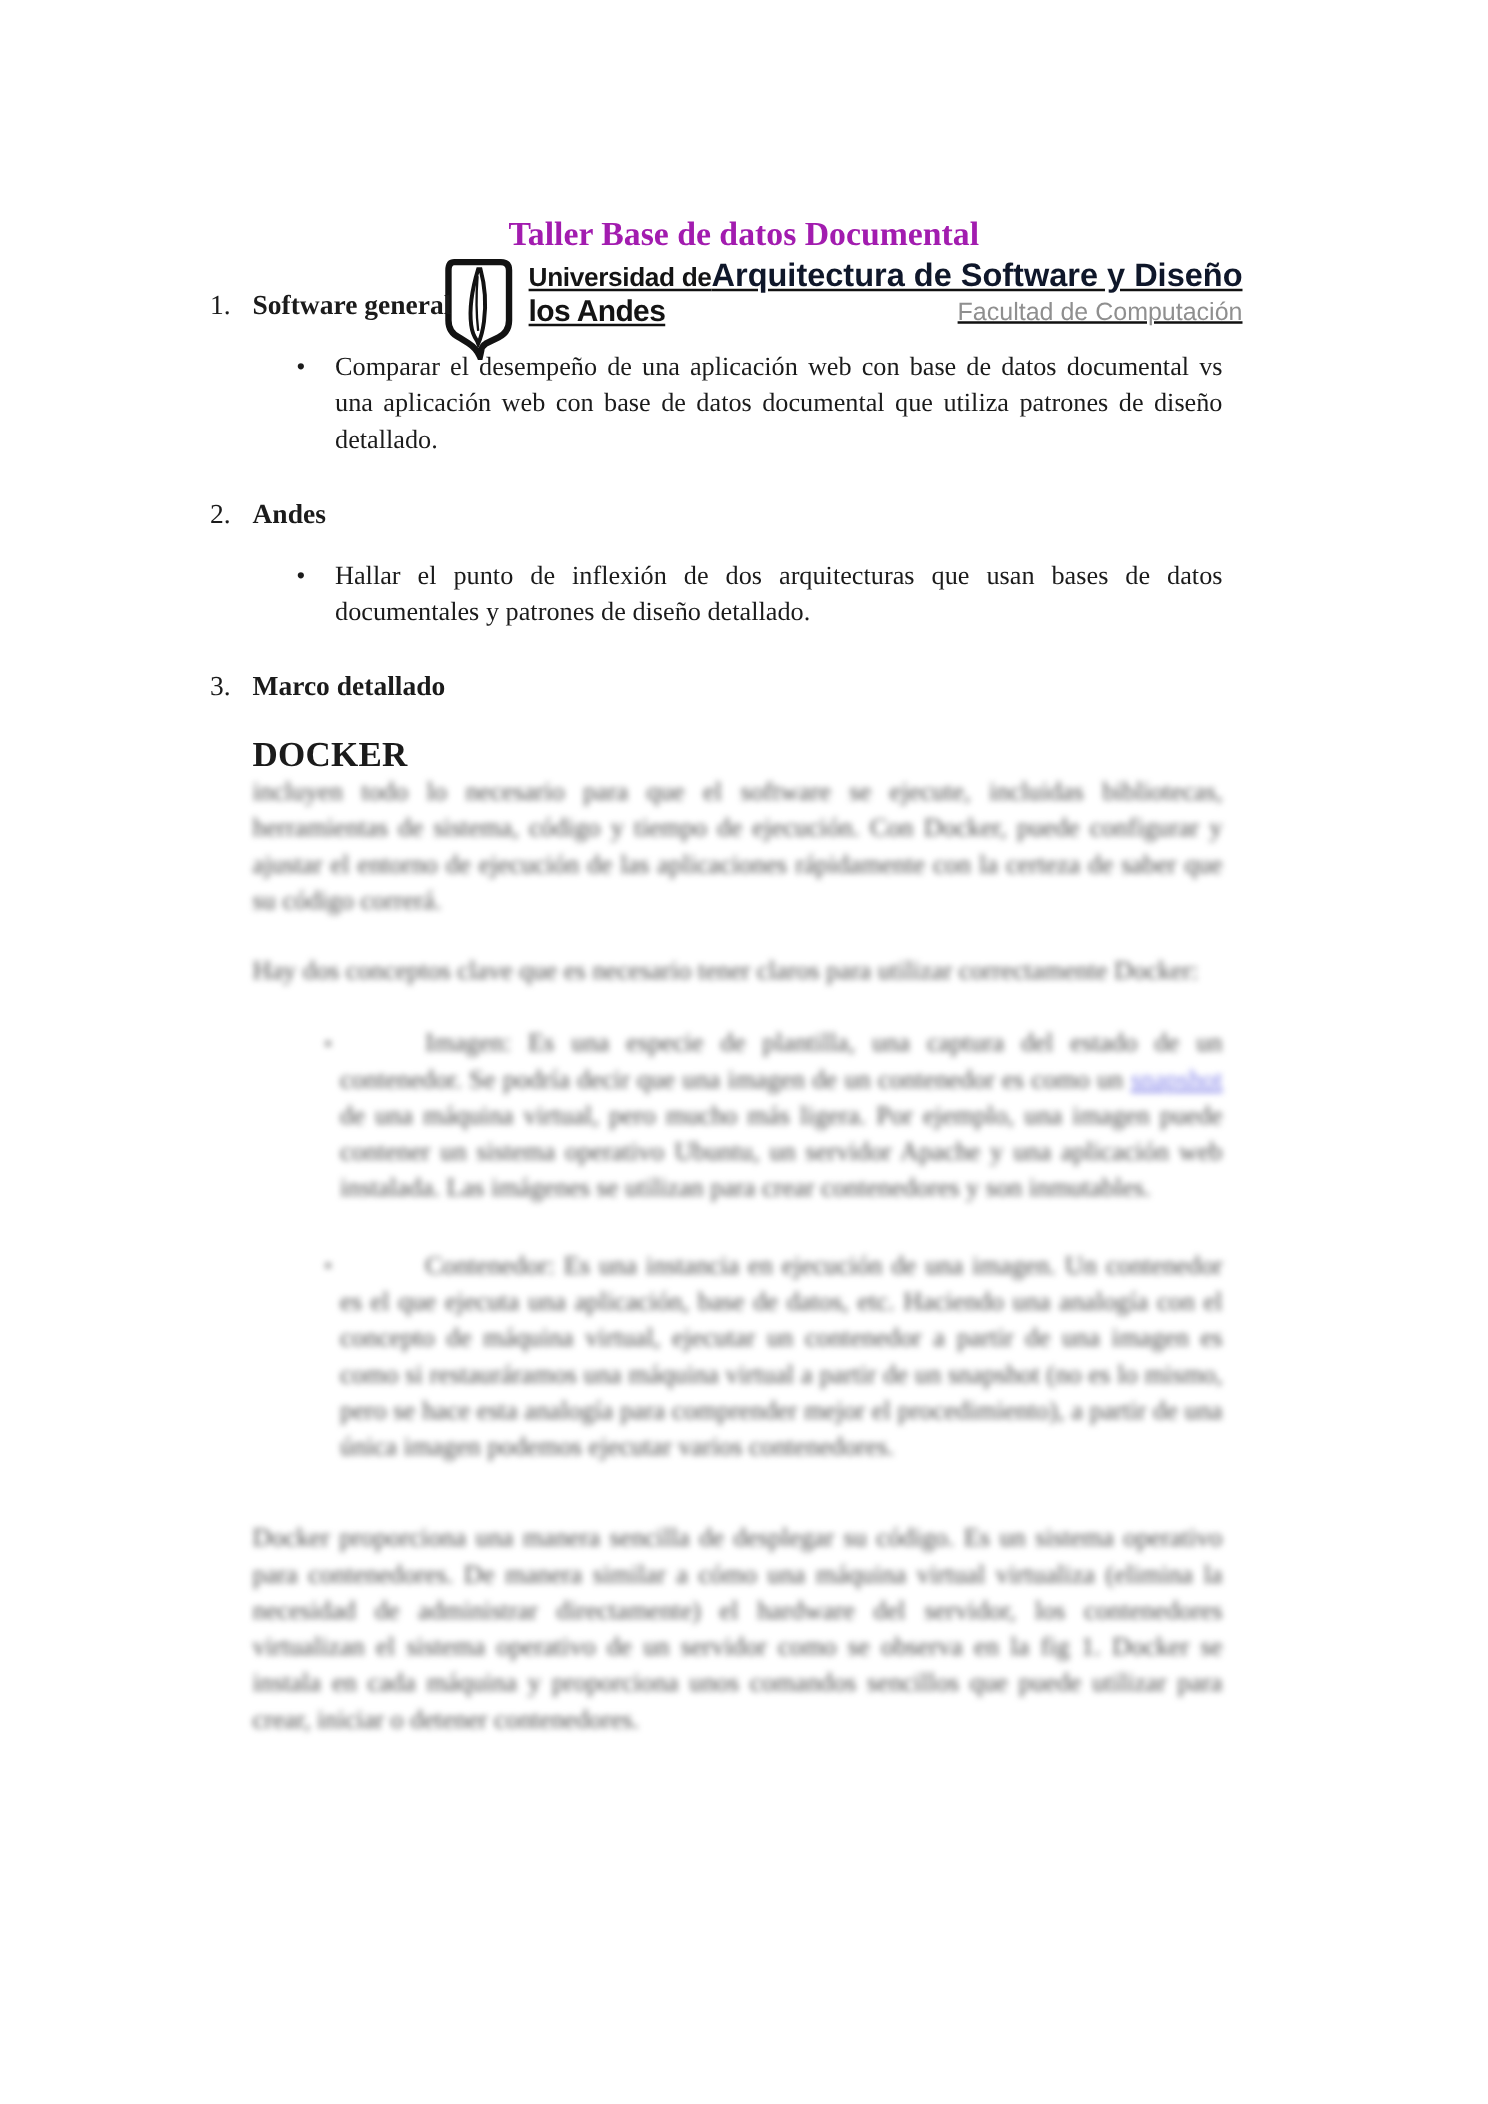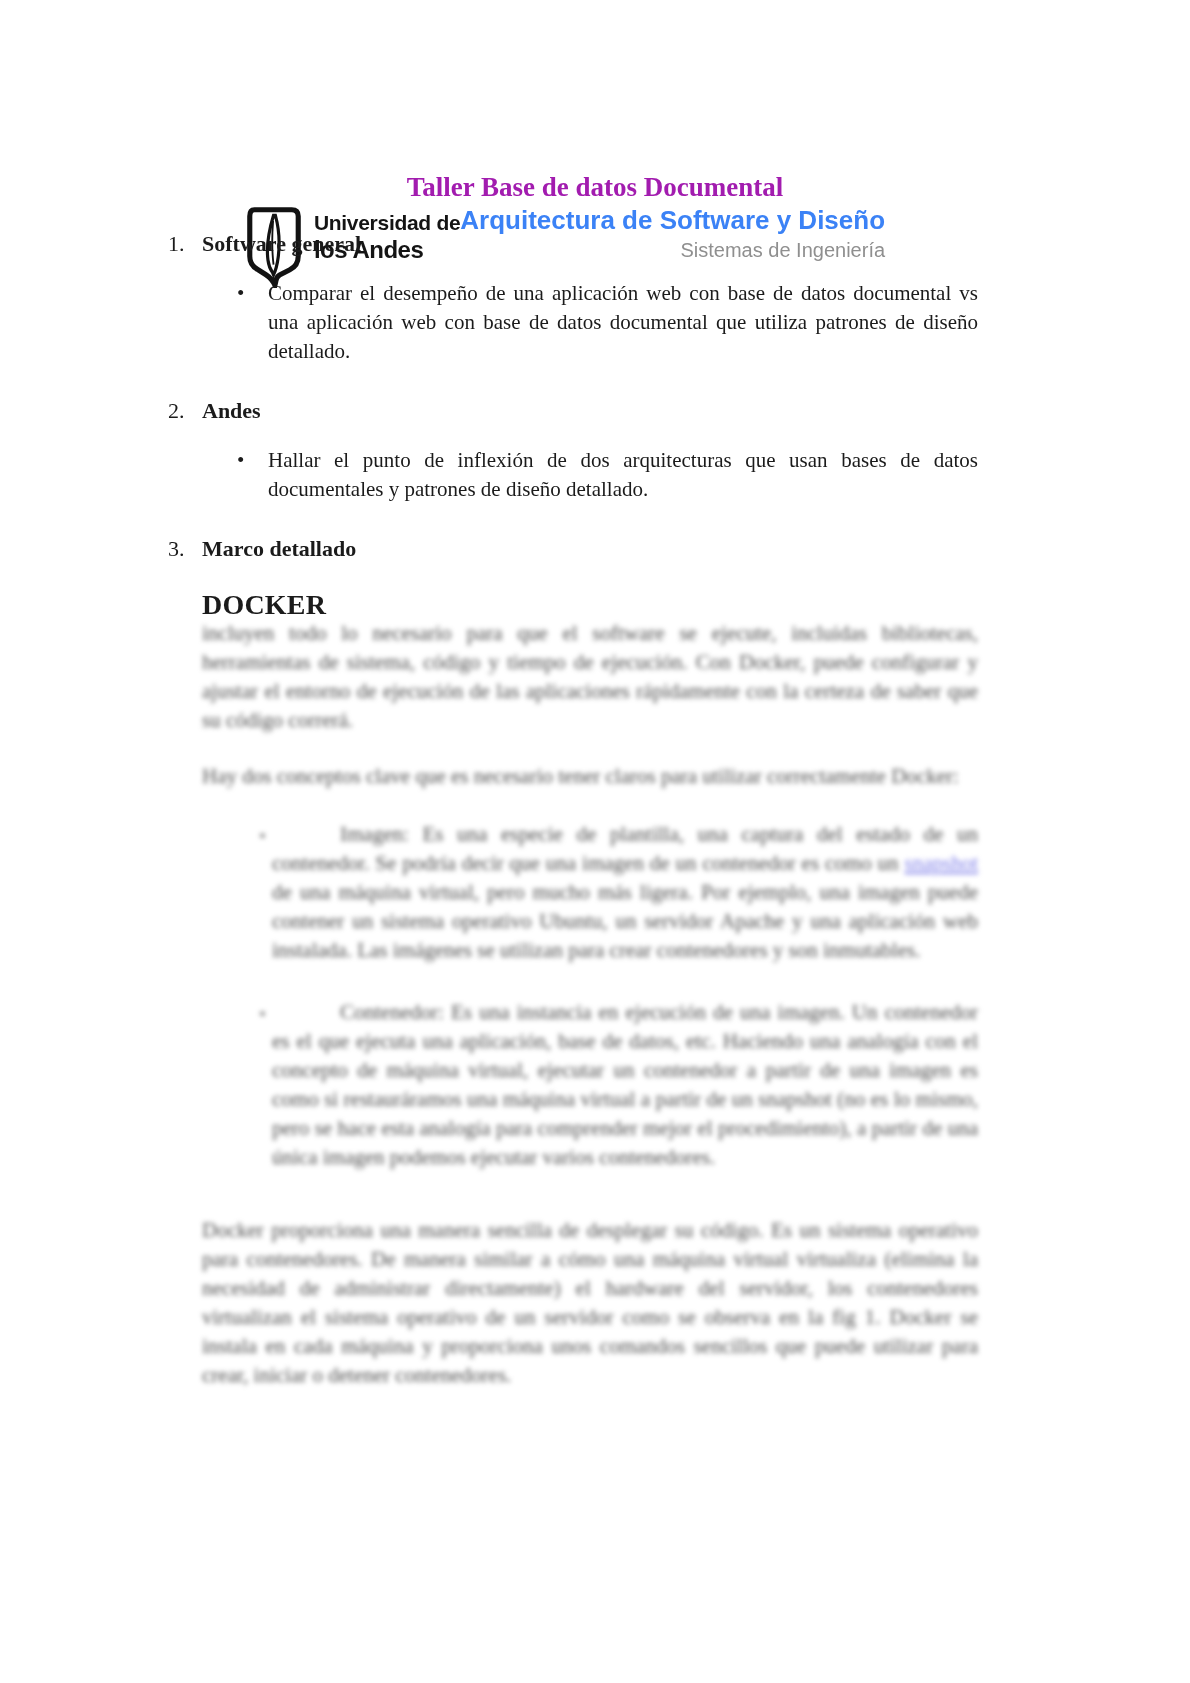--- a/index.html
+++ b/index.html
@@ -7,29 +7,29 @@
   body {
     width:1190px; height:1683px; position:relative;
     font-family:"Liberation Serif", serif; color:#111;
     overflow:hidden;
   }
   .page { position:relative; width:1190px; height:1683px; }
 
   
   header {
     position:absolute; top:30px; left:135px; right:196px;
-    display:flex; justify-content:center; align-items:flex-start;
+    display:flex; justify-content:flex-end; align-items:flex-start;text-decoration:underline;
   }
   .logo { display:flex; align-items:flex-start; gap:10px; }
   .logo svg { display:block; margin-top:4px; }
   .logo-text { font-family:"Liberation Sans", sans-serif; font-weight:600; color:#141414; margin-top:10px; }
   .logo-line1 { display:block; font-size:21px; line-height:22px; letter-spacing:-0.3px; }
   .logo-line2 { display:block; font-size:24px; line-height:32px; letter-spacing:-0.5px; }
   .course-info { text-align:right; font-family:"Liberation Sans", sans-serif; margin-top:2px; }
-  .course-title { font-size:26px; font-weight:700; color:#3b82f6; line-height:32px; }
+  .course-title { font-size:26px; font-weight:700; color:#0f172a; line-height:32px; }
   .course-sub { font-size:20px; color:#8f8f8f; line-height:29px; }
 
   
   h1.doc-title {
     position:relative; margin-top:172px; text-align:center;
     font-size:27px; font-weight:700; color:#a21caf;
   }
   .content { margin-left:202px; width:776px; font-size:21px; line-height:29px; color:#1b1b1b; }
 
   .sec { position:relative; font-size:22px; margin-top:30px; }
@@ -74,21 +74,21 @@
           <path d="M31 16 Q29 42 31.5 63" fill="none" stroke="#121212" stroke-width="2"></path>
         </svg>
       </span>
       <span class="logo-text">
         <span class="logo-line1">Universidad de</span>
         <span class="logo-line2">los Andes</span>
       </span>
     </div>
     <div class="course-info">
       <div class="course-title">Arquitectura de Software y Diseño</div>
-      <div class="course-sub">Sistemas de Ingeniería</div>
+      <div class="course-sub">Facultad de Computación</div>
     </div>
   </header>
 
   <h1 class="doc-title">Taller Base de datos Documental</h1>
 
   <div class="content">
 
     <div class="sec first">
       <span class="num">1.</span><span class="sec-h">Software general</span>
     </div>

